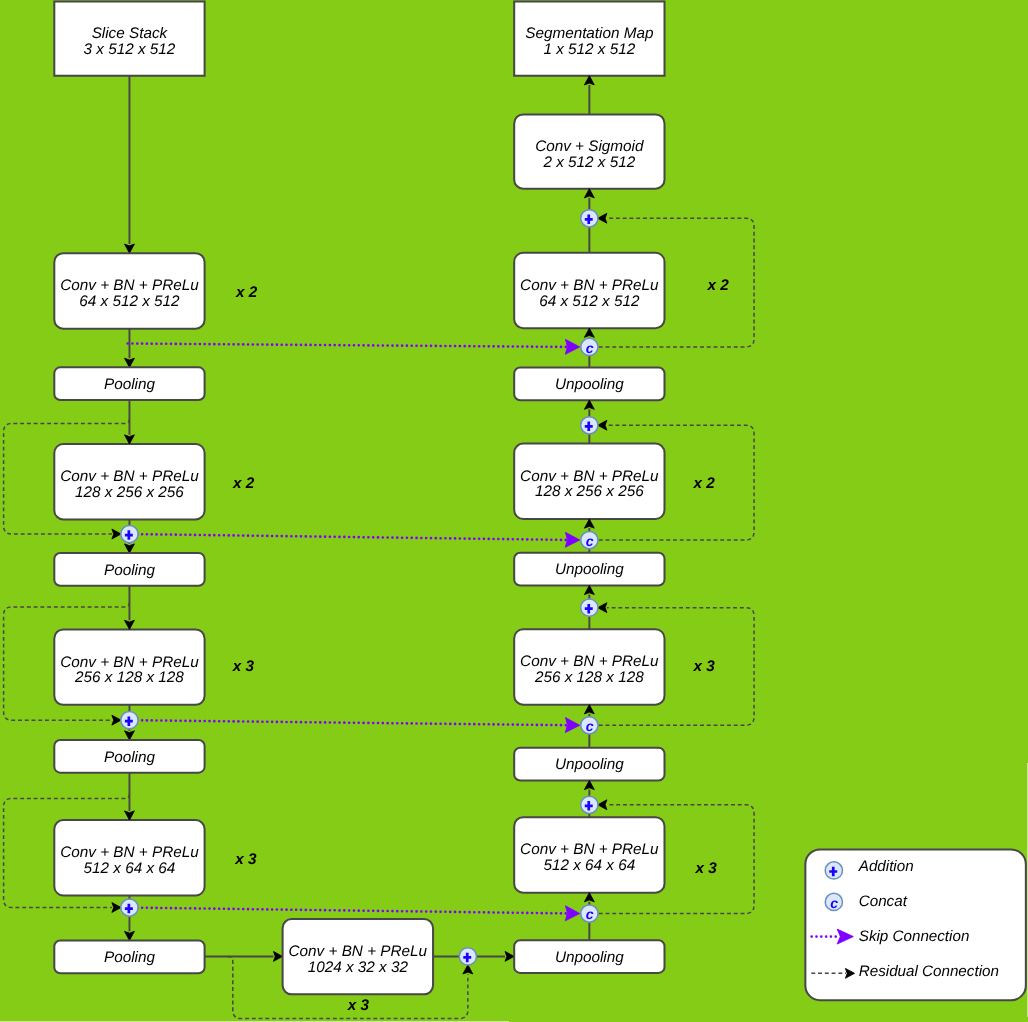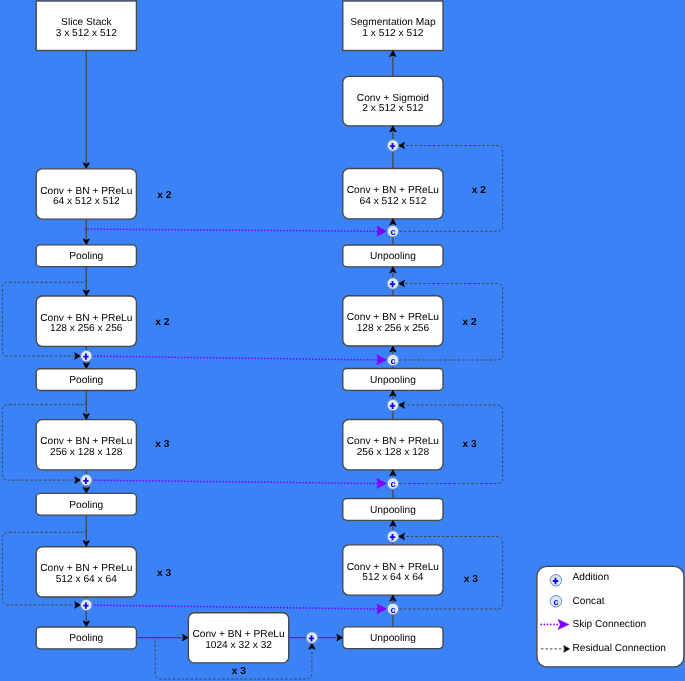--- a/index.html
+++ b/index.html
@@ -1,17 +1,17 @@
 <!DOCTYPE html>
 <html><head>
 <meta charset="utf-8">
 <style>
   html,body{margin:0;padding:0;background:#ffffff;-webkit-font-smoothing:antialiased;text-rendering:geometricPrecision;}
   body{width:685px;height:681px;overflow:hidden;font-family:"Liberation Sans",sans-serif;}
-  #stage{position:relative;width:685px;height:681px;background:#3b82f6;}
+  #stage{position:relative;width:685px;height:681px;background:#84cc16;font-style:italic;}
   svg{position:absolute;left:0;top:0;display:block;shape-rendering:geometricPrecision;}
   text{-webkit-font-smoothing:antialiased;}
   .boxrect{fill:#ffffff;stroke:#474747;stroke-width:1.35;}
   .edge{stroke:#474747;stroke-width:1.3;fill:none;}
   .resid{stroke:#474747;stroke-width:1;fill:none;stroke-dasharray:2.6 1.9;}
   .skip{stroke:#8000ff;stroke-width:1.75;fill:none;stroke-dasharray:0.01 3.2;stroke-linecap:round;}
   .nodetext{font-family:"Liberation Sans",sans-serif;font-size:10.2px;fill:#000;text-anchor:middle;}
   .multtext{font-family:"Liberation Sans",sans-serif;font-size:10.2px;fill:#000;text-anchor:middle;font-weight:bold;}
   .legtext{font-family:"Liberation Sans",sans-serif;font-size:10.15px;fill:#000;text-anchor:start;}
   .badge{font-family:"Liberation Sans",sans-serif;font-size:9.4px;fill:#1a00ff;text-anchor:middle;font-weight:bold;}

